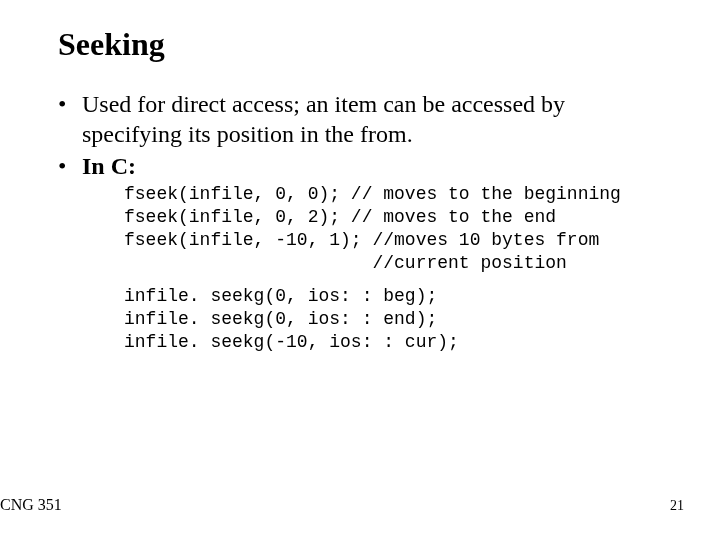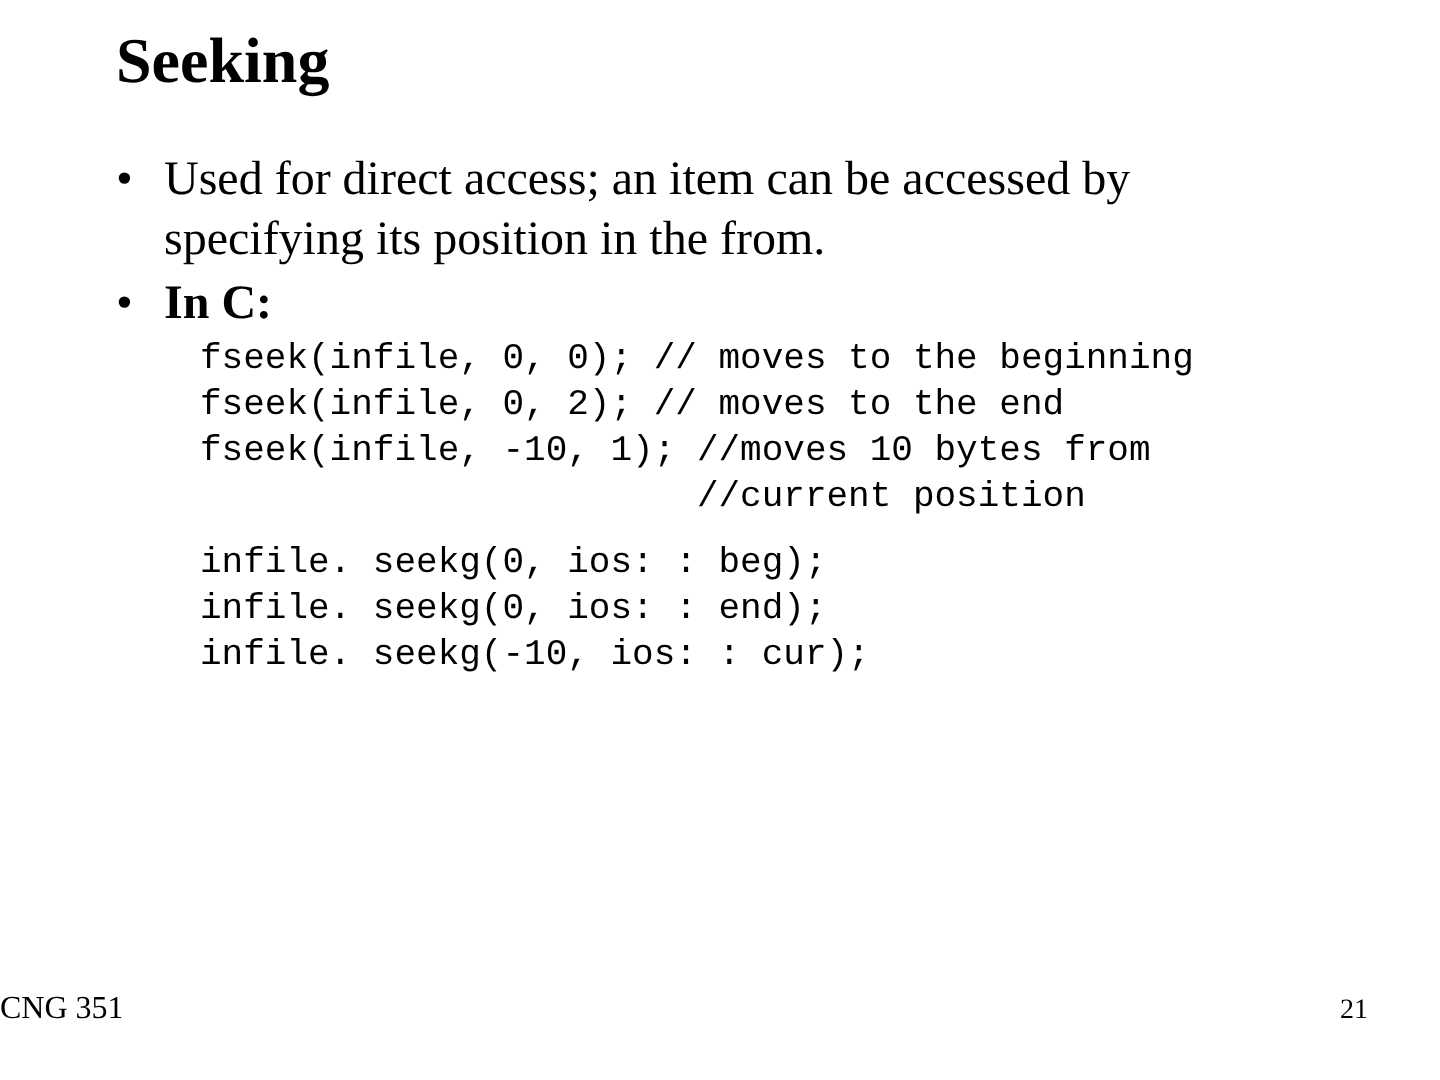--- a/index.html
+++ b/index.html
@@ -6,21 +6,21 @@
   body{
     width:720px;height:540px;
     background:#fff;
     font-family:"Times New Roman",Times,serif;
     color:#000;
     position:relative;
     box-sizing:border-box;
   }
   .slide{
     position:absolute;
-    left:58px;top:12px;
+    left:58px;top:26px;
     width:612px;
   }
   .title{
     font-size:32px;
     font-weight:bold;
     margin:0 0 26px 0;
   }
   ul.bullets{
     list-style:none;
     margin:0;padding:0;
@@ -37,21 +37,21 @@
     position:absolute;
     left:0;top:0;
     font-size:24px;
   }
   .bold{font-weight:bold}
   .code{
     font-family:"Courier New",Courier,monospace;
     font-size:18px;
     line-height:1.28;
     white-space:pre;
-    margin:2px 0 10px 42px;
+    margin:2px 0 10px 66px;
   }
   .footer-center{
     position:absolute;
     left:0;right:0;
     bottom:26px;
     text-align:left;
     font-size:16px;
   }
   .footer-right{
     position:absolute;

